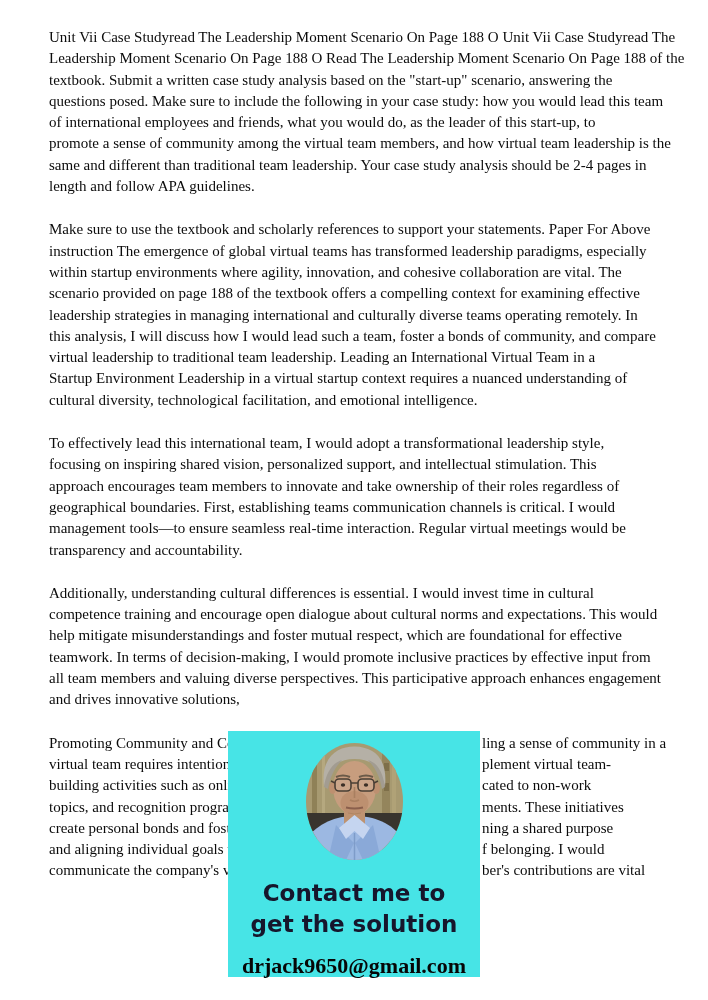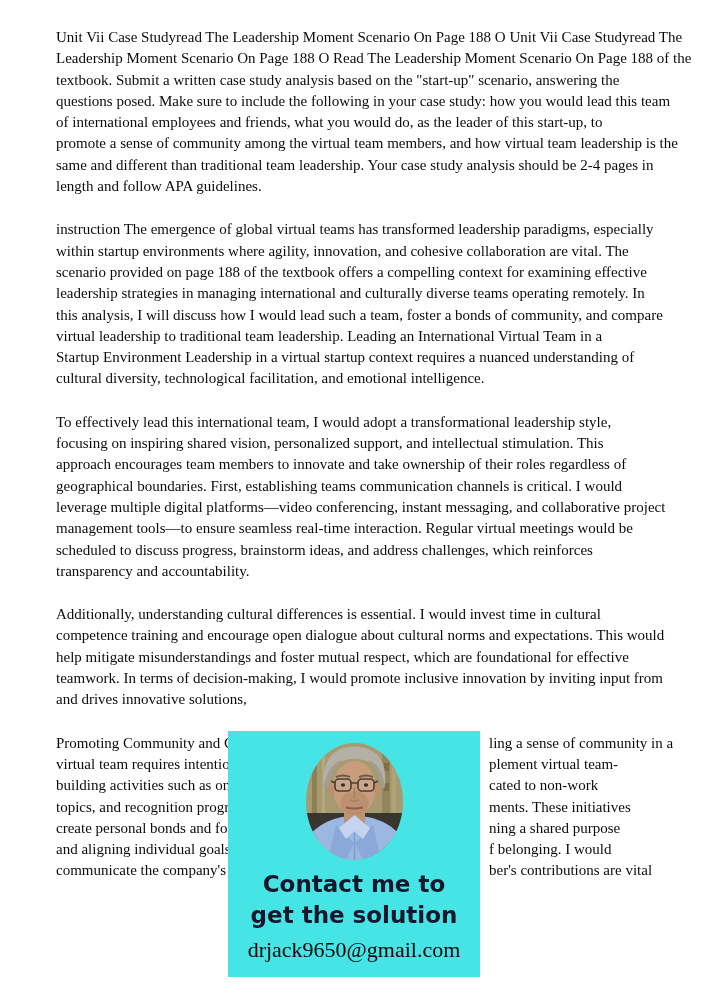--- a/index.html
+++ b/index.html
@@ -23,50 +23,50 @@
     overflow:hidden;
   }
   .doc-text{
     position:absolute;
     left:47px;top:27px;
     width:616px;
     font-size:15px;
     line-height:21.3px;
     color:var(--body-text);
   }
-  .para{margin:0 0 22px 9px;}
+  .para{margin:0 0 22px 2px;}
   .line{white-space:nowrap;position:relative;height:21.3px;}
   .frag-right{position:absolute;left:433px;top:0;}
   .promo-card{
     position:absolute;
     left:228px;top:731px;
     width:252px;height:246px;
     background:var(--card-bg);
     display:flex;flex-direction:column;align-items:center;
   }
   .photo-wrap{
     margin-top:12px;
     width:97px;height:117px;
     flex:0 0 auto;
   }
   .photo-wrap svg{display:block;width:97px;height:117px;}
   .headline{
-    margin-top:9px;
+    margin-top:18px;
     font-family:"DejaVu Sans","Liberation Sans",sans-serif;
     font-weight:700;
     font-size:23px;
     line-height:31px;
     color:var(--headline);
     text-align:center;
     letter-spacing:0px;
   }
   .email{
-    margin-top:6px;
+    margin-top:13px;
     font-family:"Liberation Serif",serif;
-    font-weight:400;
+    font-weight:700;
     font-size:22px;
     color:var(--email);
     text-align:center;
   }
 </style>
 </head>
 <body>
 
 <div class="page">
 
@@ -75,44 +75,44 @@
         <div class="line">Unit Vii Case Studyread The Leadership Moment Scenario On Page 188 O Unit Vii Case Studyread The</div>
         <div class="line">Leadership Moment Scenario On Page 188 O Read The Leadership Moment Scenario On Page 188 of the</div>
         <div class="line">textbook. Submit a written case study analysis based on the "start-up" scenario, answering the</div>
         <div class="line">questions posed. Make sure to include the following in your case study: how you would lead this team</div>
         <div class="line">of international employees and friends, what you would do, as the leader of this start-up, to</div>
         <div class="line">promote a sense of community among the virtual team members, and how virtual team leadership is the</div>
         <div class="line">same and different than traditional team leadership. Your case study analysis should be 2-4 pages in</div>
         <div class="line">length and follow APA guidelines.</div>
       </div>
       <div class="para">
+        <div class="line">Make sure to use the textbook and scholarly references to support your statements. Paper For Above</div>
         <div class="line">instruction The emergence of global virtual teams has transformed leadership paradigms, especially</div>
         <div class="line">within startup environments where agility, innovation, and cohesive collaboration are vital. The</div>
         <div class="line">scenario provided on page 188 of the textbook offers a compelling context for examining effective</div>
         <div class="line">leadership strategies in managing international and culturally diverse teams operating remotely. In</div>
         <div class="line">this analysis, I will discuss how I would lead such a team, foster a bonds of community, and compare</div>
         <div class="line">virtual leadership to traditional team leadership. Leading an International Virtual Team in a</div>
         <div class="line">Startup Environment Leadership in a virtual startup context requires a nuanced understanding of</div>
         <div class="line">cultural diversity, technological facilitation, and emotional intelligence.</div>
       </div>
       <div class="para">
         <div class="line">To effectively lead this international team, I would adopt a transformational leadership style,</div>
         <div class="line">focusing on inspiring shared vision, personalized support, and intellectual stimulation. This</div>
         <div class="line">approach encourages team members to innovate and take ownership of their roles regardless of</div>
         <div class="line">geographical boundaries. First, establishing teams communication channels is critical. I would</div>
-        <div class="line">leverage multiple digital platforms—video conferencing, instant messaging, and collaborative project</div>
         <div class="line">management tools—to ensure seamless real-time interaction. Regular virtual meetings would be</div>
-        <div class="line">scheduled to discuss progress, brainstorm ideas, and address challenges, which reinforces</div>
         <div class="line">transparency and accountability.</div>
       </div>
       <div class="para">
         <div class="line">Additionally, understanding cultural differences is essential. I would invest time in cultural</div>
         <div class="line">competence training and encourage open dialogue about cultural norms and expectations. This would</div>
         <div class="line">help mitigate misunderstandings and foster mutual respect, which are foundational for effective</div>
-        <div class="line">teamwork. In terms of decision-making, I would promote inclusive innovation by inviting input from</div>
+        <div class="line">teamwork. In terms of decision-making, I would promote inclusive practices by effective input from</div>
+        <div class="line">all team members and valuing diverse perspectives. This participative approach enhances engagement</div>
         <div class="line">and drives innovative solutions,</div>
       </div>
       <div class="para">
         <div class="line"><span>Promoting Community and Coh</span><span class="frag-right">ling a sense of community in a</span></div>
         <div class="line"><span>virtual team requires intentional</span><span class="frag-right">plement virtual team-</span></div>
         <div class="line"><span>building activities such as online</span><span class="frag-right">cated to non-work</span></div>
         <div class="line"><span>topics, and recognition program</span><span class="frag-right">ments. These initiatives</span></div>
         <div class="line"><span>create personal bonds and foster</span><span class="frag-right">ning a shared purpose</span></div>
         <div class="line"><span>and aligning individual goals wi</span><span class="frag-right">f belonging. I would</span></div>
         <div class="line"><span>communicate the company's vis</span><span class="frag-right">ber's contributions are vital</span></div>

